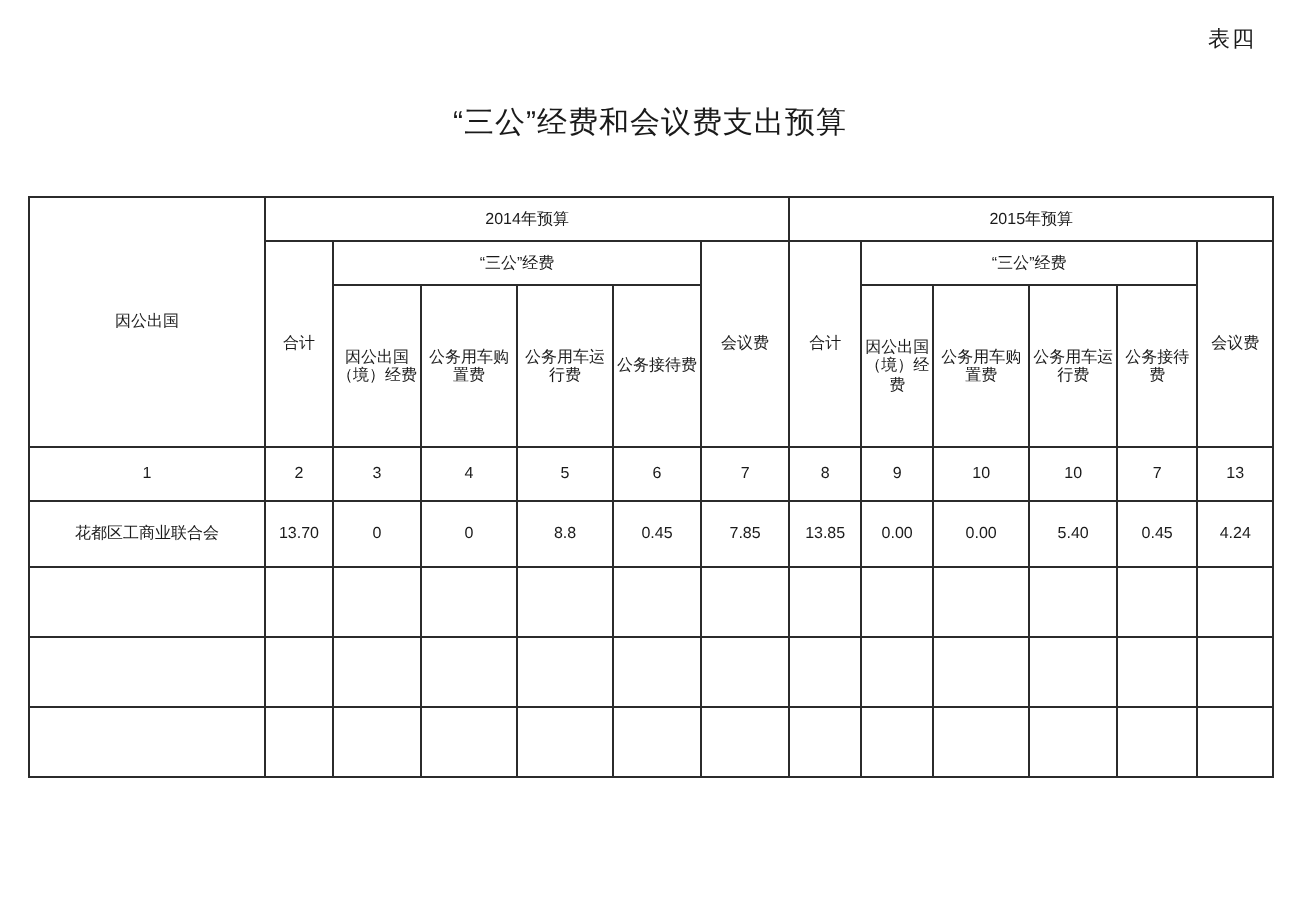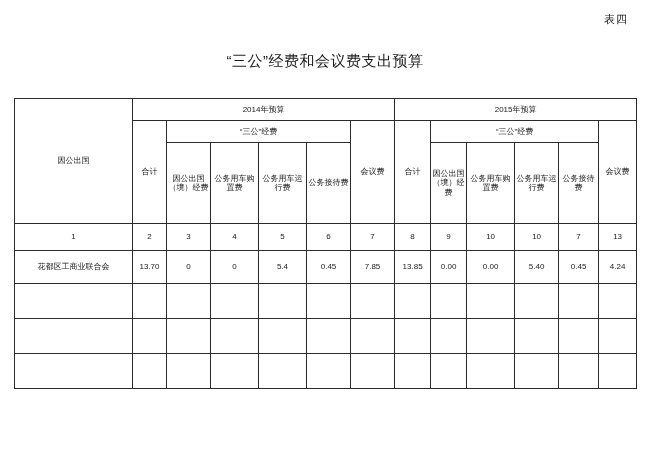--- a/index.html
+++ b/index.html
@@ -167,21 +167,21 @@
         <td class="numrow">10</td>
         <td class="numrow">7</td>
         <td class="numrow">13</td>
       </tr>
 
       <tr>
         <td class="datarow leftcell">花都区工商业联合会</td>
         <td class="datarow">13.70</td>
         <td class="datarow">0</td>
         <td class="datarow">0</td>
-        <td class="datarow">5.4</td>
+        <td class="datarow">8.8</td>
         <td class="datarow">0.45</td>
         <td class="datarow">7.85</td>
         <td class="datarow">13.85</td>
         <td class="datarow">0.00</td>
         <td class="datarow">0.00</td>
         <td class="datarow">5.40</td>
         <td class="datarow">0.45</td>
         <td class="datarow">4.24</td>
       </tr>
 

